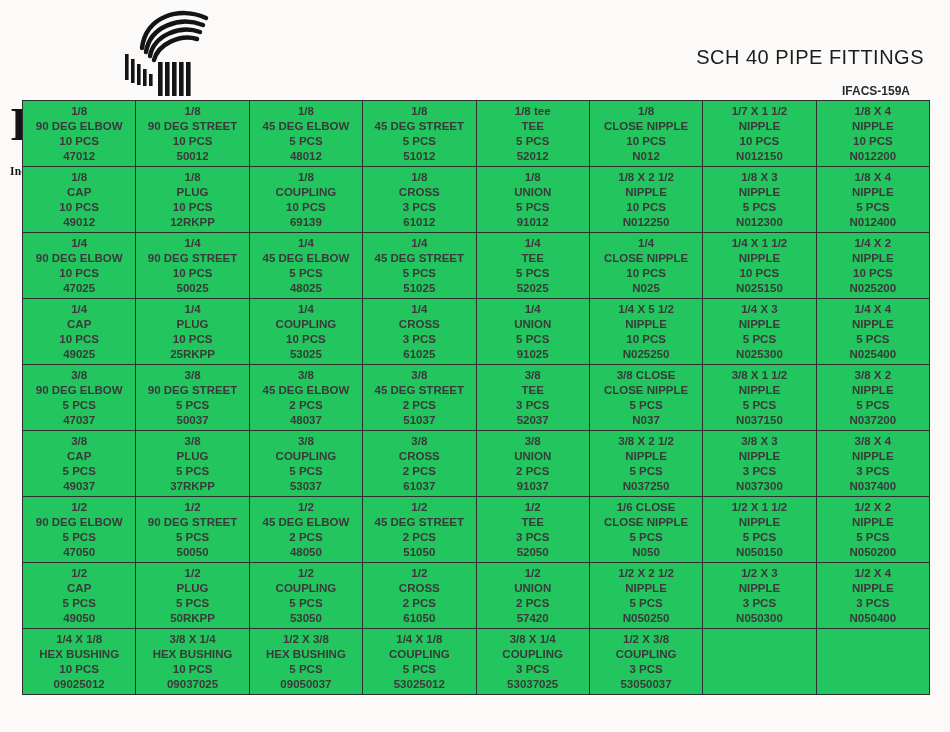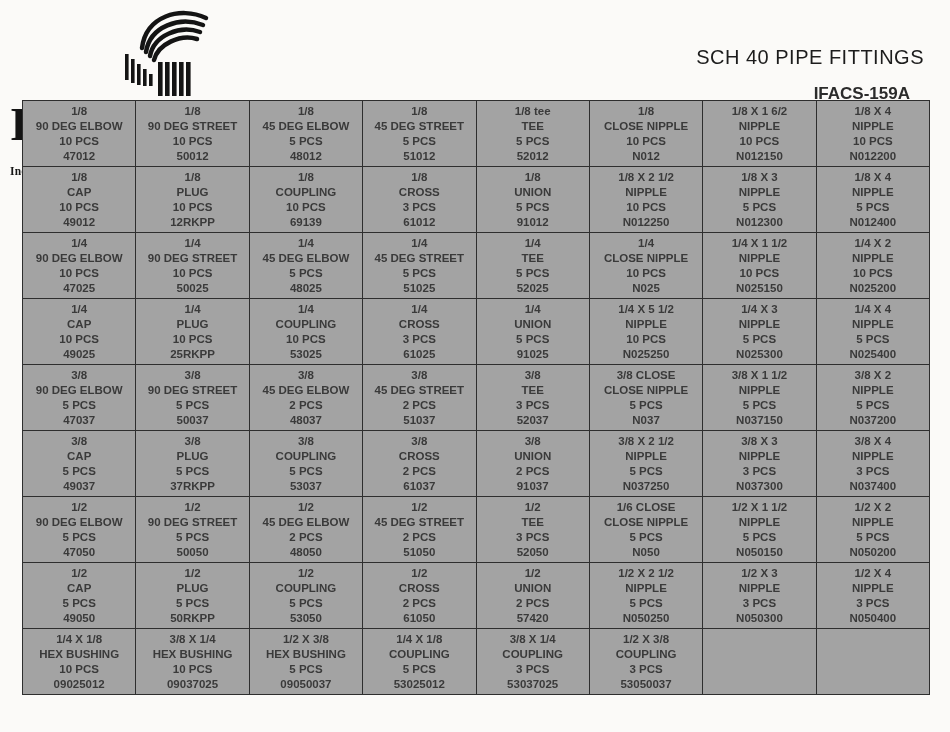--- a/index.html
+++ b/index.html
@@ -28,28 +28,28 @@
     font-size:11.5px;font-weight:700;color:#161616;
     margin-top:17px;letter-spacing:0.2px;
   }
   .title{
     position:absolute;top:46px;right:26px;
     font-size:20px;color:#1c1c1c;letter-spacing:0.5px;
     font-weight:400;
   }
   .doc-code{
     position:absolute;top:84px;right:40px;
-    font-size:17px;font-weight:700;color:#2b2b2b;padding-left:48px;
+    font-size:12px;font-weight:700;color:#2b2b2b;padding-left:48px;
   }
   
   .fit-table{
     position:absolute;left:22px;top:100px;
     width:908px;height:590px;
     border-collapse:collapse;table-layout:fixed;
-    background:#a3a3a3;
+    background:#22c55e;
   }
   .fit-table td{
     border:1.6px solid #2e2e2e;
     vertical-align:middle;text-align:center;
     padding:2px 2px;height:61px;
   }
   .cl{
     font-size:11.5px;font-weight:600;line-height:15px;
     color:#3a3a3a;white-space:nowrap;
   }
@@ -121,21 +121,21 @@
           <div class="cl">5 PCS</div>
           <div class="cl">52012</div>
         </td>
         <td>
           <div class="cl">1/8</div>
           <div class="cl">CLOSE NIPPLE</div>
           <div class="cl">10 PCS</div>
           <div class="cl">N012</div>
         </td>
         <td>
-          <div class="cl">1/8 X 1 6/2</div>
+          <div class="cl">1/7 X 1 1/2</div>
           <div class="cl">NIPPLE</div>
           <div class="cl">10 PCS</div>
           <div class="cl">N012150</div>
         </td>
         <td>
           <div class="cl">1/8 X 4</div>
           <div class="cl">NIPPLE</div>
           <div class="cl">10 PCS</div>
           <div class="cl">N012200</div>
         </td>

